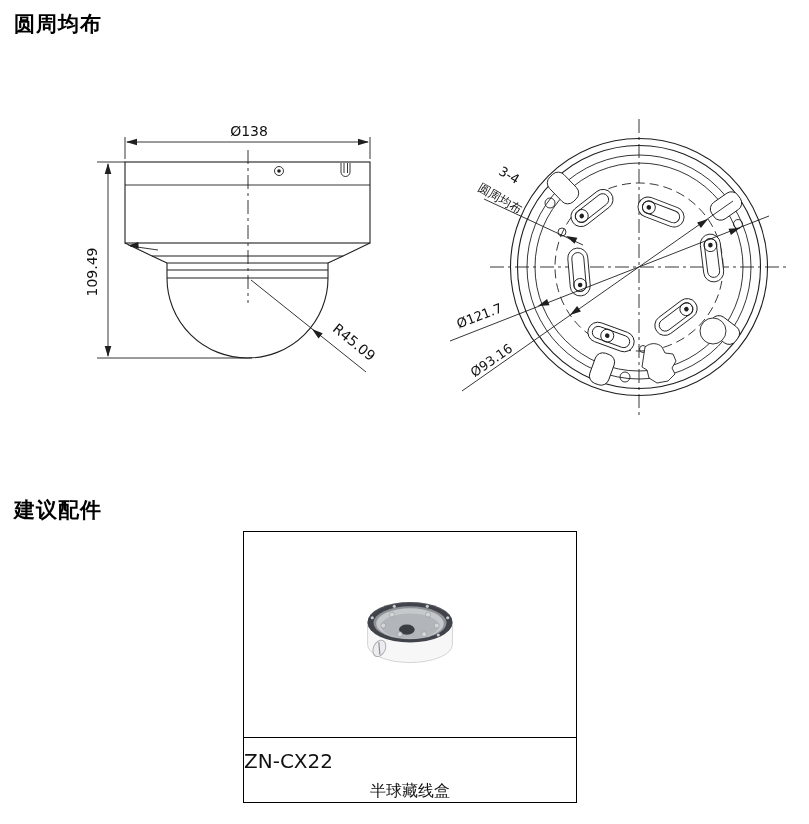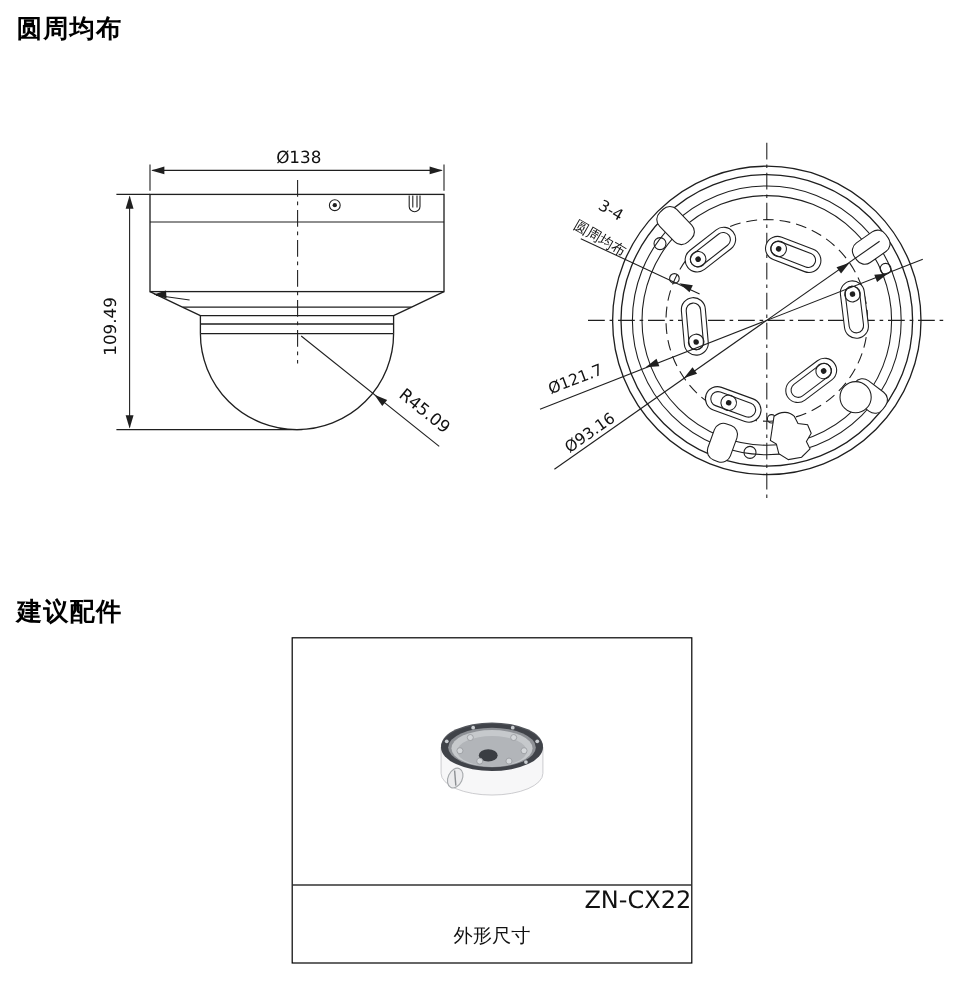--- a/index.html
+++ b/index.html
@@ -39,21 +39,21 @@
     border:1px solid #000;
     background:#fff;
   }
   .acc-photo-zone {
     position:relative;
     height:205px;
     border-bottom:1px solid #000;
   }
   .acc-photo { position:absolute; left:111px; top:52px; }
   .acc-model {
-    text-align:right; font-size:20px; color:#111;
+    text-align:left; font-size:20px; margin-top:11px; color:#111;
   }
   .acc-name {
     text-align:center; font-size:16px; margin-top:8px; color:#111;
   }
 </style>
 </head>
 <body>
 
 <div class="section-title" id="dims-title">圆周均布</div>
 
@@ -215,14 +215,14 @@
         <circle cx="106" cy="62" r="2"></circle>
       </g>
 
       <g transform="translate(31,79) rotate(25)">
         <ellipse cx="0" cy="0" rx="7.5" ry="11" fill="#ececee" stroke="#a7aaad" stroke-width="1.2"></ellipse>
         <path d="M-4,-7 L4,7" stroke="#8c8f93" stroke-width="1.5" fill="none"></path>
       </g>
     </svg>
   </div>
   <div class="acc-model">ZN-CX22</div>
-  <div class="acc-name">外形尺寸</div>
+  <div class="acc-name">半球藏线盒</div>
 </div>
 
 </body></html>

